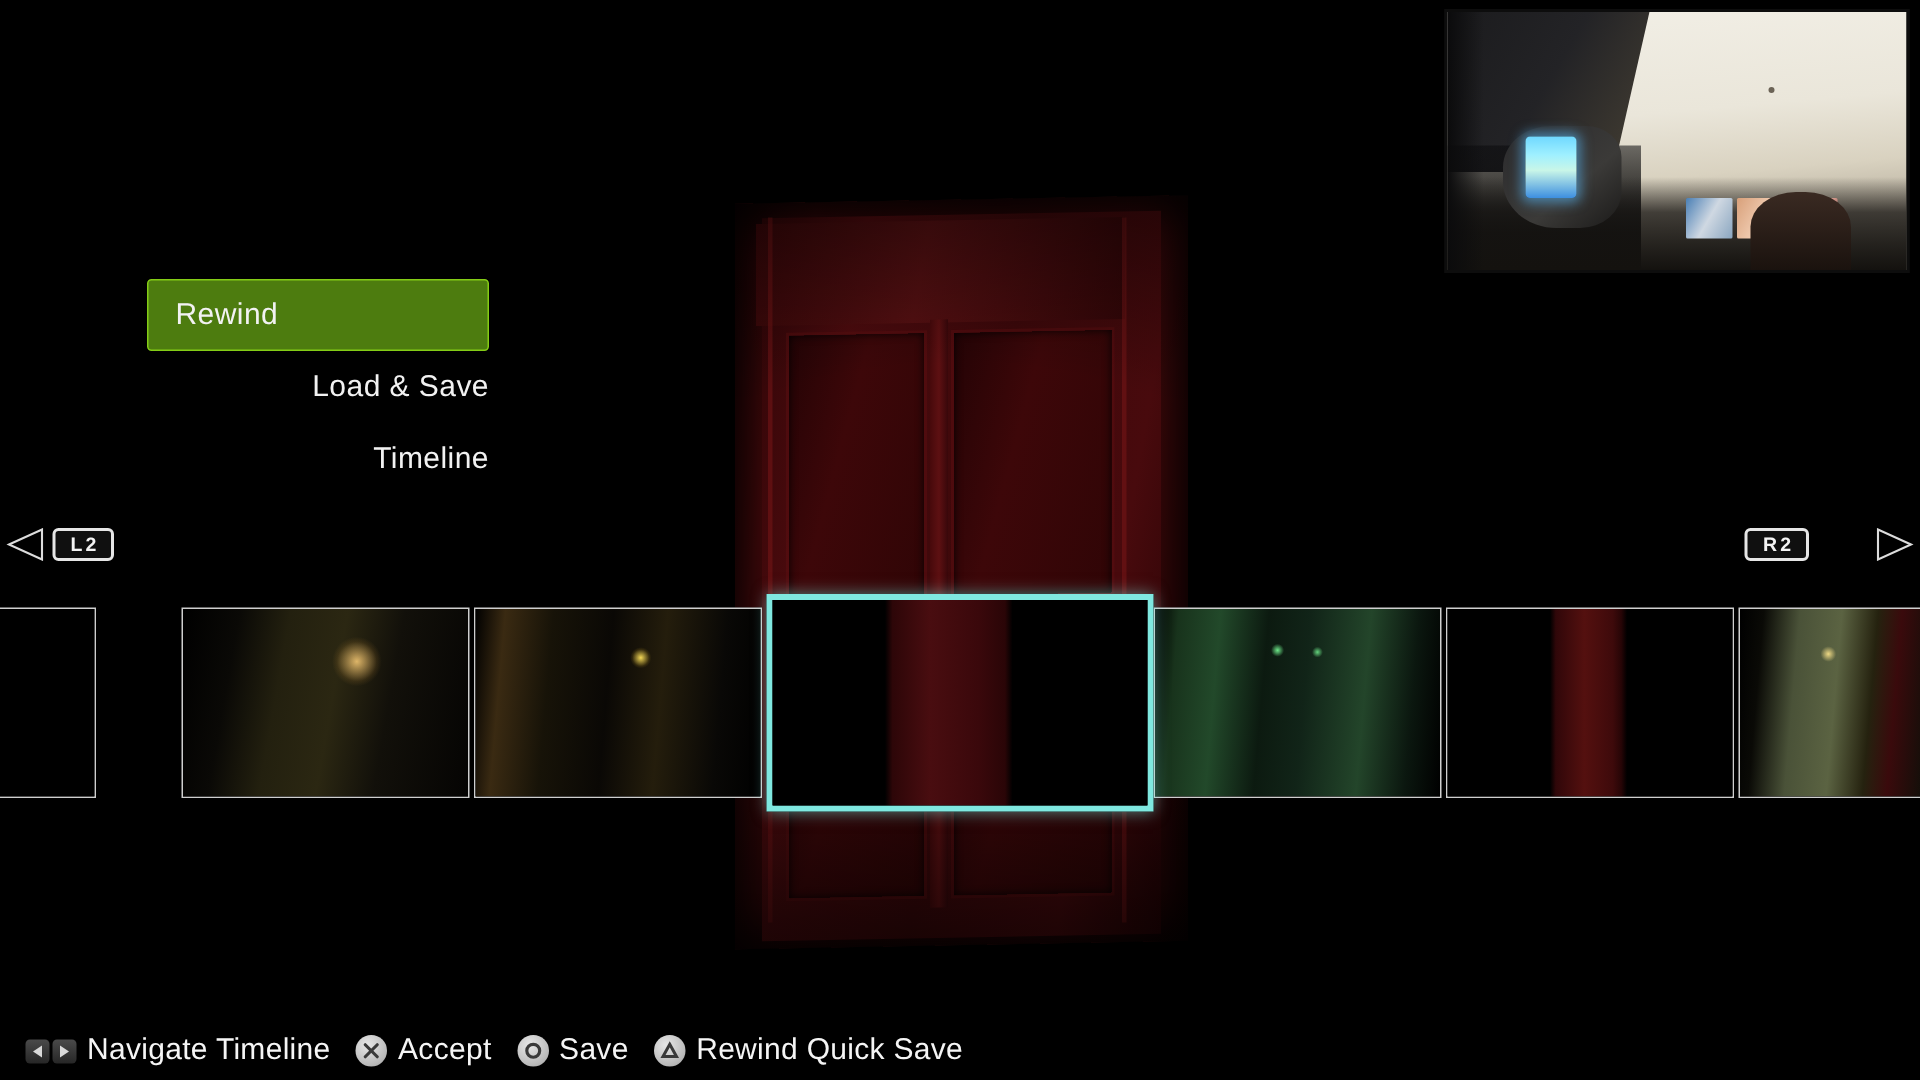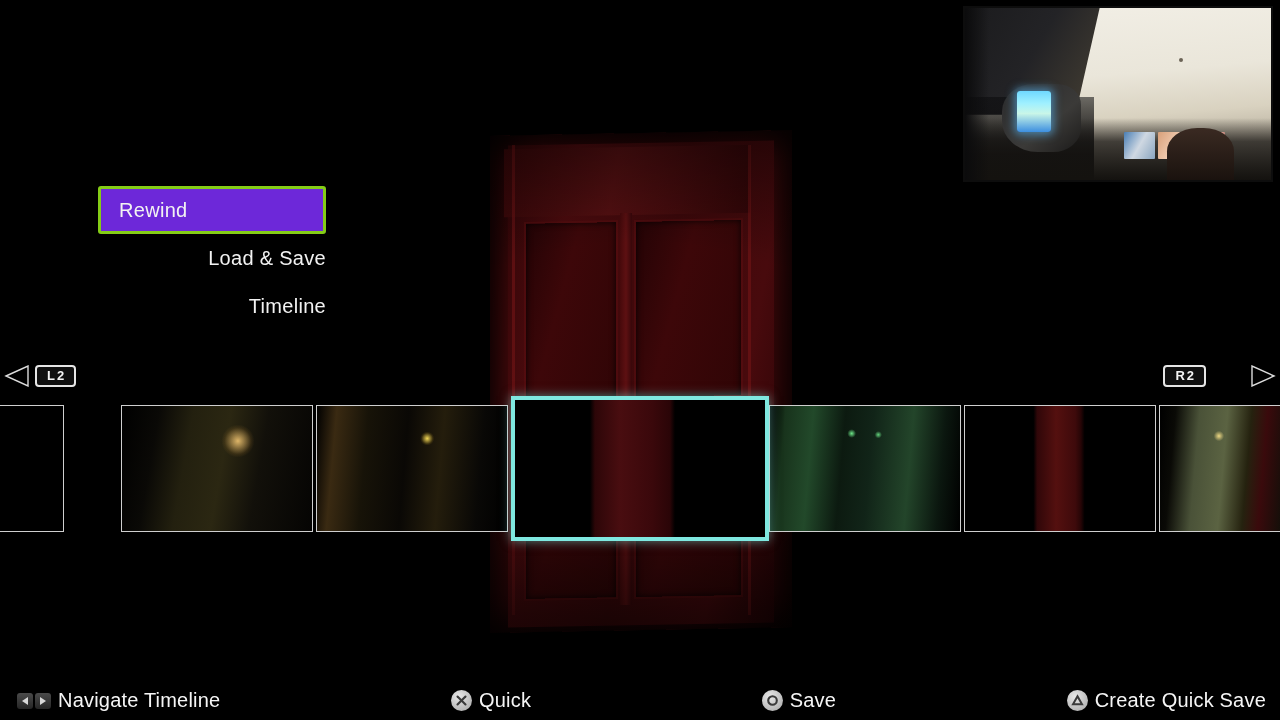--- a/index.html
+++ b/index.html
@@ -62,30 +62,30 @@
   }
 
   
   .menu { position:absolute; left:98px; top:186px; width:228px; }
   .menu-item {
     height:48px; display:flex; align-items:center;
     padding-left:18px; margin-bottom:0px;
     color:#f2f2f2; font-size:20px; letter-spacing:0.3px;
   }
   .menu-item.selected {
-    background:#6d28d9;
-    border:3px solid #84cc16;
+    background:#4d7c0f;
+    border:1px solid #84cc16;
     border-radius:3px;
     box-shadow:0 1px 3px rgba(0,0,0,0.6);
   }
   .menu-item:not(.selected) { margin-top:0;justify-content:flex-end; }
   #menu-list .menu-item + .menu-item { margin-top:0; }
 
   
-  .shoulder { position:absolute; top:365px; display:flex; align-items:flex-start; gap:5px; }
+  .shoulder { position:absolute; top:352px; display:flex; align-items:flex-start; gap:5px; }
   .shoulder.left  { left:4px; }
   .shoulder.right { right:4px;gap:44px; }
   .sh-key {
     border:2px solid #e6e6e6; border-radius:4px;
     background:#101010; color:#f4f4f4;
     font-size:13px; font-weight:bold; letter-spacing:2px;
     padding:2px 8px 3px 10px; line-height:1;
   }
   .arrow-outline { display:block; }
 
@@ -201,21 +201,21 @@
     background:#6b6356; border-radius:50%;
   }
   .cam-dark-left {
     position:absolute; left:0; top:0; width:8%; height:100%;
     background:linear-gradient(90deg,#0b0b0c,rgba(11,11,12,0));
   }
 
   
   .footer {
     position:absolute; left:0; bottom:8px; width:1280px;
-    display:flex; justify-content:space-between; align-items:center;
+    display:flex; justify-content:flex-start; align-items:center;
     padding-right:14px; gap:0;
   }
   .prompt { display:flex; align-items:center; gap:7px; margin-left:17px; }
   .prompt-label { color:#f5f5f5; font-size:20px; letter-spacing:0.2px; }
   .dpad-pair { display:flex; gap:2px; }
   .dpad-key {
     width:16px; height:16px; border-radius:3px;
     background:linear-gradient(180deg,#4a4a4a,#262626);
     display:flex; align-items:center; justify-content:center;
   }
@@ -327,36 +327,36 @@
       <span class="prompt-label">Navigate Timeline</span>
     </div>
 
     <div class="prompt">
       <div class="ps-btn">
         <svg width="13" height="13" viewBox="0 0 13 13">
           <line x1="2.5" y1="2.5" x2="10.5" y2="10.5" stroke="#3a3a3a" stroke-width="2.1" stroke-linecap="round"></line>
           <line x1="10.5" y1="2.5" x2="2.5" y2="10.5" stroke="#3a3a3a" stroke-width="2.1" stroke-linecap="round"></line>
         </svg>
       </div>
-      <span class="prompt-label">Quick</span>
+      <span class="prompt-label">Accept</span>
     </div>
 
     <div class="prompt">
       <div class="ps-btn">
         <svg width="13" height="13" viewBox="0 0 13 13">
           <circle cx="6.5" cy="6.5" r="4.3" fill="none" stroke="#3a3a3a" stroke-width="2.1"></circle>
         </svg>
       </div>
       <span class="prompt-label">Save</span>
     </div>
 
     <div class="prompt">
       <div class="ps-btn">
         <svg width="13" height="13" viewBox="0 0 13 13">
           <polygon points="6.5,2.2 11,10.3 2,10.3" fill="none" stroke="#3a3a3a" stroke-width="2"></polygon>
         </svg>
       </div>
-      <span class="prompt-label">Create Quick Save</span>
+      <span class="prompt-label">Rewind Quick Save</span>
     </div>
 
   </div>
 
 </div>
 
 </body></html>

